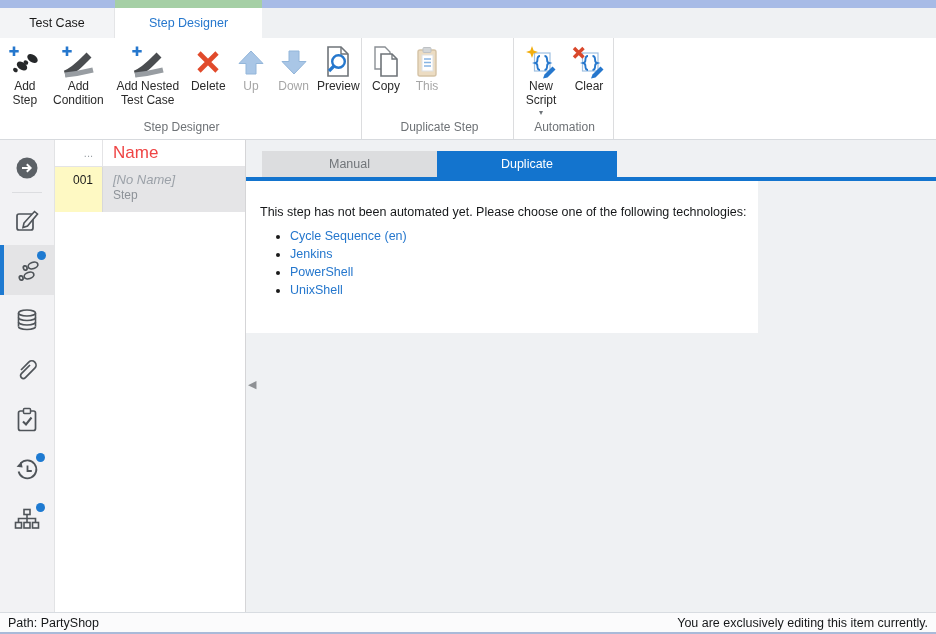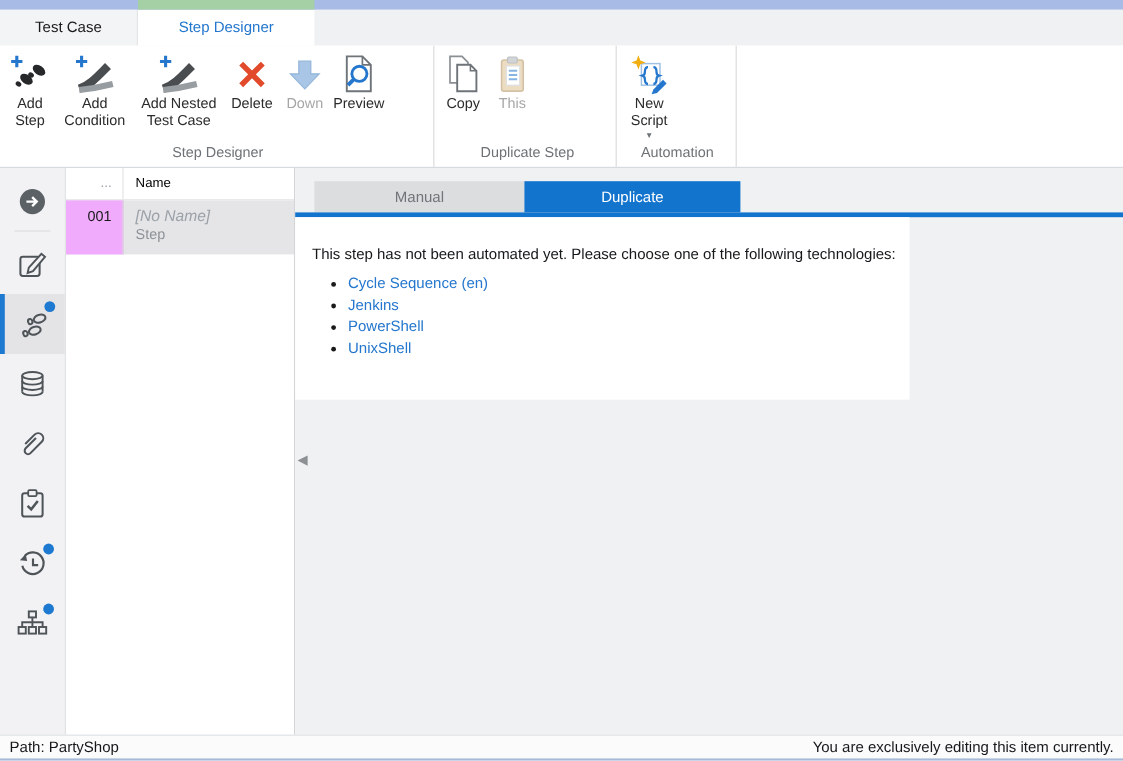--- a/index.html
+++ b/index.html
@@ -42,23 +42,23 @@
   .rail-item.selected { background:#e4e4e6; border-left:4px solid #1e7ad1; }
   .rail-item .dot { position:absolute; width:9px; height:9px; border-radius:50%; background:#1e7ad1; top:8px; right:9px; }
   .rail-item.selected .dot { top:6px; right:8px; }
 
   
   .steps { width:191px; background:#fff; border-right:1px solid #d5d5d7; display:flex; flex-direction:column; }
   .steps-header { height:27px; display:flex; border-bottom:1px solid #e4e4e6; align-items:center; }
   .col-num { width:48px; text-align:right; padding-right:9px; border-right:1px solid #e4e4e6; height:100%; display:flex; align-items:center; justify-content:flex-end; }
   .steps-header .col-num { color:#9aa0a6; font-size:11px; }
   .col-name { flex:1; padding-left:10px; }
-  .steps-header .col-name { color:#000000; font-size:11px; }
+  .steps-header .col-name { color:#ef4444; font-size:17px; }
   .step-row { height:45px; display:flex; background:#e5e5e7; cursor:default; }
-  .step-row .col-num { background:#f0abfc; align-items:flex-start; padding-top:6px; color:#1a1a1a; font-size:12px; border-right:1px solid #d8d8da; }
+  .step-row .col-num { background:#fef9c3; align-items:flex-start; padding-top:6px; color:#1a1a1a; font-size:12px; border-right:1px solid #d8d8da; }
   .step-row .col-name { padding-top:5px; }
   .row-noname { font-style:italic; color:#9ba1a8; font-size:13px; line-height:16px; }
   .row-type { color:#8d9298; font-size:12px; line-height:15px; }
 
   
   .editor { flex:1; background:#eff1f3; display:flex; flex-direction:column; min-width:0; }
   .ed-spacer { height:11px; }
   .ed-tabs { display:flex; margin-left:16px; }
   .ed-tab { height:26px; display:flex; align-items:center; justify-content:center; font-size:12.5px; cursor:default; }
   .ed-tab.manual { width:175px; background:#dcdddf; color:#717579; }
@@ -138,20 +138,28 @@
           <span class="lbl">Test Case</span>
         </div>
         <div class="rbtn" style="width:44px">
           <span class="icn">
             <svg width="30" height="30" viewBox="0 0 30 30">
               <path d="M6 6 L24 24 M24 6 L6 24" stroke="#e14a2b" stroke-width="4.6"></path>
             </svg>
           </span>
           <span class="lbl">Delete</span>
         </div>
+        <div class="rbtn disabled" style="width:42px">
+          <span class="icn">
+            <svg width="30" height="30" viewBox="0 0 30 30">
+              <path d="M15 4 L27 16.5 H20 V27 H10 V16.5 H3 Z" fill="#a9c6e6" stroke="#93b6da" stroke-width="1"></path>
+            </svg>
+          </span>
+          <span class="lbl">Up</span>
+        </div>
         <div class="rbtn disabled" style="width:44px">
           <span class="icn">
             <svg width="30" height="30" viewBox="0 0 30 30">
               <path d="M15 27 L3 14.5 H10 V4 H20 V14.5 H27 Z" fill="#a9c6e6" stroke="#93b6da" stroke-width="1"></path>
             </svg>
           </span>
           <span class="lbl">Down</span>
         </div>
         <div class="rbtn" style="width:46px">
           <span class="icn">
@@ -205,20 +213,32 @@
               <rect x="10.5" y="8" width="15.5" height="18" fill="none" stroke="#9fc0e2" stroke-width="1.2"></rect>
               <path d="M8 1 L9.6 5.4 L14 7 L9.6 8.6 L8 13 L6.4 8.6 L2 7 L6.4 5.4 Z" fill="#f2ae0e"></path>
               <path d="M16 11 c-2.6 0 -2.6 2.3 -2.6 3.9 c0 1.9 -.3 2.6 -2 3.1 c1.7 .5 2 1.2 2 3.1 c0 1.6 0 3.9 2.6 3.9" fill="none" stroke="#2577cd" stroke-width="1.9"></path>
               <path d="M20.5 11 c2.6 0 2.6 2.3 2.6 3.9 c0 1.9 .3 2.6 2 3.1 c-1.7 .5 -2 1.2 -2 3.1 c0 1.6 0 3.9 -2.6 3.9" fill="none" stroke="#2577cd" stroke-width="1.9"></path>
               <path d="M20.5 29.5 L28.5 21.5 L31.5 24.5 L23.5 32.5 L19 33.5 Z" fill="#2577cd"></path>
             </svg>
           </span>
           <span class="lbl">New</span>
           <span class="lbl">Script</span>
           <span class="drop">▾</span>
+        </div>
+        <div class="rbtn" style="width:46px">
+          <span class="icn">
+            <svg width="34" height="34" viewBox="0 0 34 34">
+              <rect x="10.5" y="8" width="15.5" height="18" fill="none" stroke="#9fc0e2" stroke-width="1.2"></rect>
+              <path d="M2 3 L11.5 12.5 M11.5 3 L2 12.5" stroke="#d9482b" stroke-width="3.4"></path>
+              <path d="M16 11 c-2.6 0 -2.6 2.3 -2.6 3.9 c0 1.9 -.3 2.6 -2 3.1 c1.7 .5 2 1.2 2 3.1 c0 1.6 0 3.9 2.6 3.9" fill="none" stroke="#2577cd" stroke-width="1.9"></path>
+              <path d="M20.5 11 c2.6 0 2.6 2.3 2.6 3.9 c0 1.9 .3 2.6 2 3.1 c-1.7 .5 -2 1.2 -2 3.1 c0 1.6 0 3.9 -2.6 3.9" fill="none" stroke="#2577cd" stroke-width="1.9"></path>
+              <path d="M20.5 29.5 L28.5 21.5 L31.5 24.5 L23.5 32.5 L19 33.5 Z" fill="#2577cd"></path>
+            </svg>
+          </span>
+          <span class="lbl">Clear</span>
         </div>
       </div>
       <div class="grp-label">Automation</div>
     </div>
 
     <div style="flex:1"></div>
   </div>
 
   <div class="main">
 

